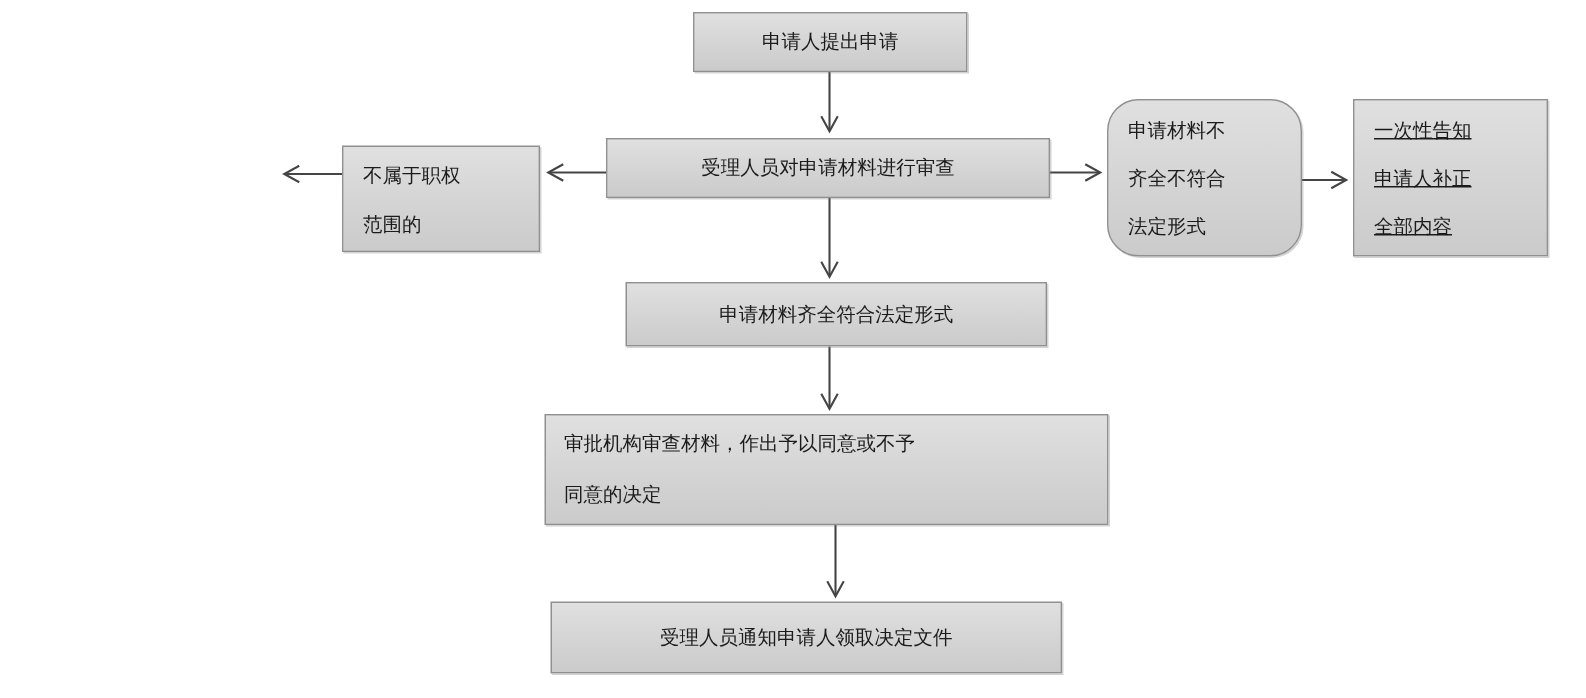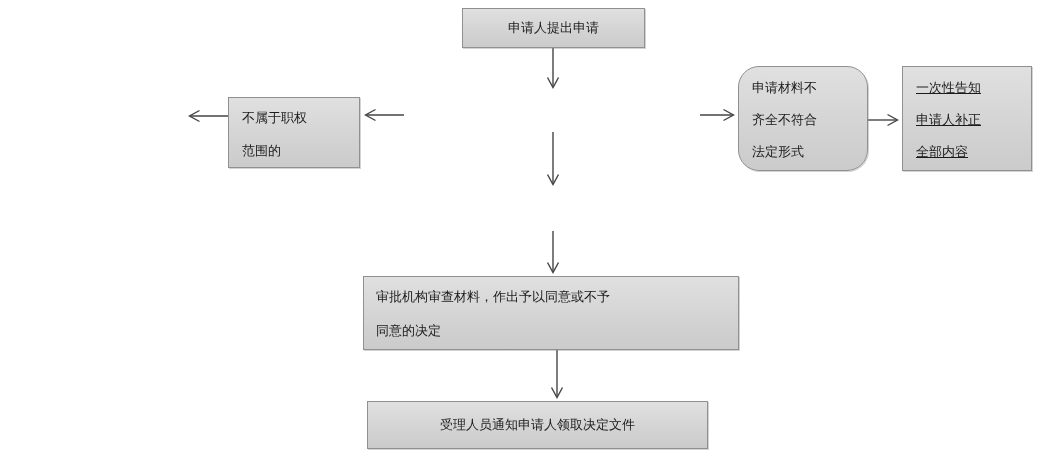--- a/index.html
+++ b/index.html
@@ -65,32 +65,34 @@
     <line x1="228" y1="116" x2="190" y2="116" stroke="#454545" stroke-width="1.4" marker-end="url(#ah)"></line>
     <line x1="700" y1="115" x2="733" y2="115" stroke="#454545" stroke-width="1.4" marker-end="url(#ah)"></line>
     <line x1="868" y1="120" x2="897" y2="120" stroke="#454545" stroke-width="1.4" marker-end="url(#ah)"></line>
     <line x1="553" y1="132" x2="553" y2="184" stroke="#454545" stroke-width="1.4" marker-end="url(#ah)"></line>
     <line x1="553" y1="231" x2="553" y2="272" stroke="#454545" stroke-width="1.4" marker-end="url(#ah)"></line>
     <line x1="557" y1="350" x2="557" y2="397" stroke="#454545" stroke-width="1.4" marker-end="url(#ah)"></line>
   </svg>
 
   <div class="node vc" id="n-start">申请人提出申请</div>
 
+  <div class="node vc" id="n-review">受理人员对申请材料进行审查</div>
 
   <div class="node" id="n-notauth">不属于职权
 范围的</div>
 
 
   <div class="node" id="n-incomplete">申请材料不
 齐全不符合
 法定形式</div>
 
   <div class="node" id="n-onetime">一次性告知
 申请人补正
 全部内容</div>
 
+  <div class="node vc" id="n-complete">申请材料齐全符合法定形式</div>
 
   <div class="node" id="n-approval">审批机构审查材料，作出予以同意或不予
 同意的决定</div>
 
   <div class="node vc" id="n-notify">受理人员通知申请人领取决定文件</div>
 
 </div>
 
 </body></html>

